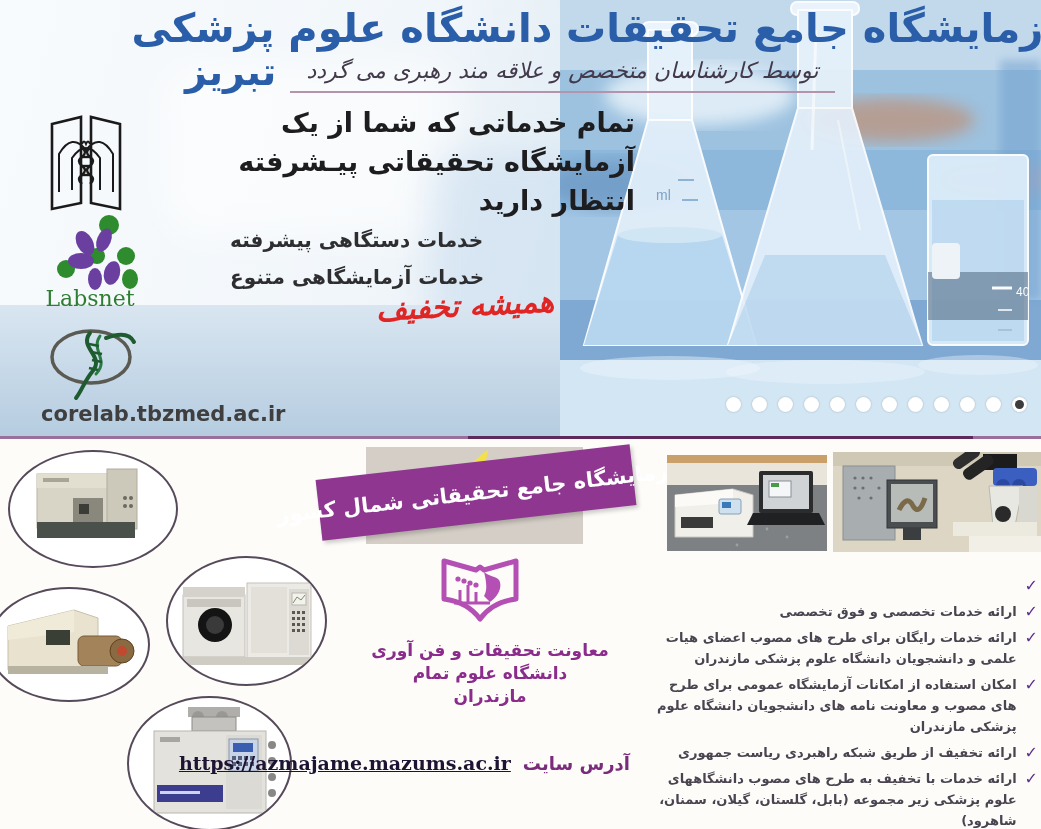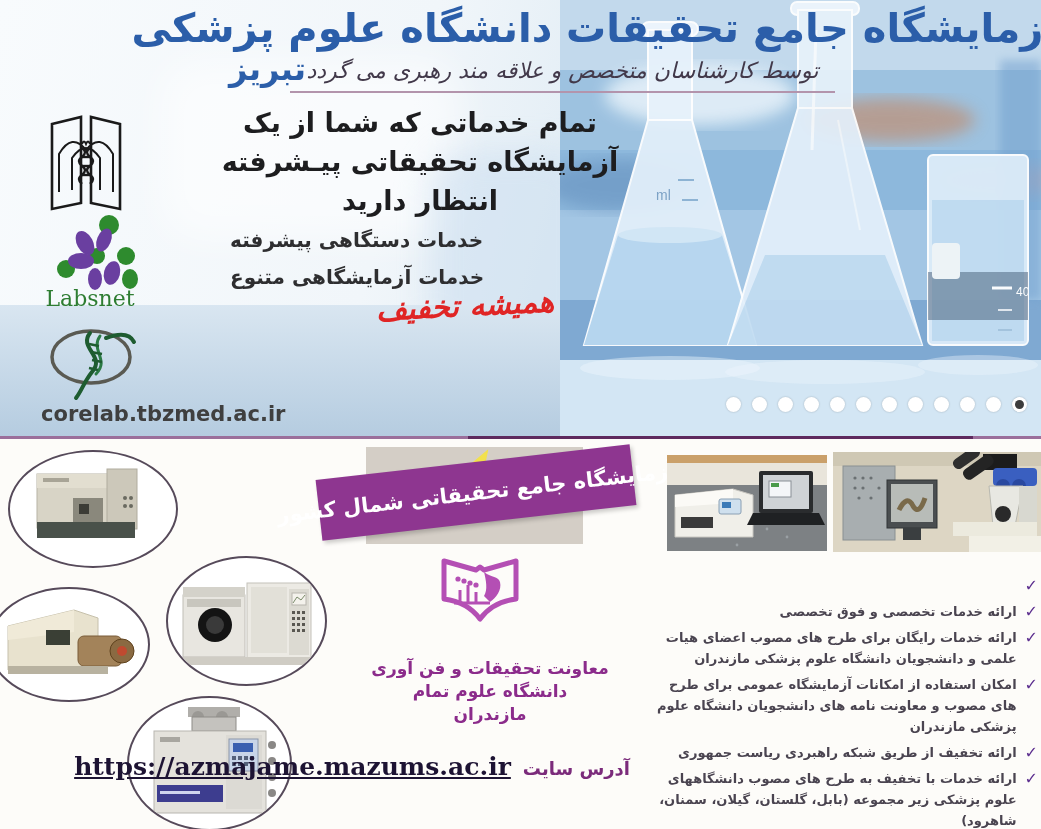--- a/index.html
+++ b/index.html
@@ -14,26 +14,26 @@
           background:rgba(255,255,255,.55);filter:blur(18px);}
   .banner .mist2{position:absolute;left:430px;top:150px;width:160px;height:200px;border-radius:40px;
           background:rgba(205,224,240,.6);filter:blur(16px);}
   .photo-svg{position:absolute;left:560px;top:0;width:481px;height:437px;}
   .sep1{position:absolute;left:0;top:436px;width:1041px;height:3px;background:#9b6f9b;}
   .sep2{position:absolute;left:468px;top:436px;width:505px;height:3px;background:#5e2a5e;}
 
   .title-line1{position:absolute;left:166px;top:5px;width:891px;text-align:center;white-space:nowrap;
       direction:rtl;font-size:40px;font-weight:bold;color:#2b5ea9;}
   .title-line2{position:absolute;left:185px;top:50px;direction:rtl;
-      font-size:32px;font-weight:bold;color:#2b5ea9;margin-left:44px;}
+      font-size:38px;font-weight:bold;color:#2b5ea9;}
   .subtitle{position:absolute;left:290px;top:58px;width:545px;text-align:center;direction:rtl;
       font-family:"DejaVu Serif",serif;font-style:italic;font-size:22px;color:#42394a;}
   .subtitle-rule{position:absolute;left:290px;top:91px;width:545px;height:2px;background:#b394ac;}
 
-  .headline{position:absolute;left:205px;top:103px;width:430px;text-align:center;direction:rtl;
+  .headline{position:absolute;left:205px;top:103px;width:430px;direction:rtl;
       font-size:27px;font-weight:bold;color:#1d1d1f;line-height:39px;}
   .services{position:absolute;left:230px;top:222px;width:420px;text-align:left;direction:rtl;
       font-size:20px;font-weight:bold;color:#2e2e30;line-height:37px;}
   .discount{position:absolute;left:340px;top:288px;width:250px;text-align:center;direction:rtl;
       font-family:"DejaVu Serif",serif;font-style:italic;font-weight:bold;
       font-size:30px;color:#e02525;transform:rotate(-3deg);}
 
   .logo-box{position:absolute;display:flex;align-items:center;justify-content:center;}
   .tbz-logo{left:42px;top:112px;width:88px;height:100px;}
   .labsnet-logo{left:52px;top:213px;width:96px;height:84px;}
@@ -61,26 +61,26 @@
   .ribbon-backdrop{position:absolute;left:366px;top:8px;width:217px;height:97px;background:#d4cec6;}
   .ribbon-flag{position:absolute;left:450px;top:12px;width:40px;height:27px;background:#f2e14c;
       clip-path:polygon(0 100%,100% 0,78% 100%);transform:rotate(-6deg);}
   .ribbon{position:absolute;left:318px;top:23px;width:316px;height:61px;background:#8e3690;
       transform:rotate(-6.5deg);display:flex;align-items:center;justify-content:center;
       box-shadow:2px 3px 4px rgba(0,0,0,.2);}
   .ribbon span{direction:rtl;color:#fff;font-weight:bold;font-size:21px;white-space:nowrap;}
 
   .maz-logo{left:438px;top:113px;width:84px;height:80px;}
   .org-text{position:absolute;left:330px;top:200px;width:320px;text-align:center;direction:rtl;
-      font-size:17px;font-weight:bold;color:#8b2b8b;line-height:23px;margin-top:18px;}
+      font-size:17px;font-weight:bold;color:#8b2b8b;line-height:23px;}
 
   .site-row{position:absolute;left:300px;top:313px;width:330px;display:flex;direction:rtl;
       align-items:baseline;gap:12px;justify-content:flex-start;}
   .site-label{font-size:18px;font-weight:bold;color:#7b2b7b;direction:rtl;white-space:nowrap;}
-  .site-url{font-family:"DejaVu Serif",serif;font-size:25px;font-weight:bold;color:#1d1333;
+  .site-url{font-family:"DejaVu Serif",serif;font-size:19px;font-weight:bold;color:#1d1333;
       text-decoration:underline;direction:ltr;}
 
   .photo{position:absolute;overflow:hidden;}
   .photo1{left:667px;top:16px;width:160px;height:96px;}
   .photo2{left:833px;top:13px;width:208px;height:100px;}
 
   .bullets{position:absolute;left:648px;top:136px;width:390px;direction:rtl;}
   .bullet{display:flex;align-items:flex-start;margin-bottom:5px;direction:rtl;}
   .check{color:#5b2d8e;font-weight:bold;font-size:16px;margin-left:8px;line-height:21px;}
   .btext{font-size:13px;font-weight:bold;color:#4a4450;line-height:21px;}

